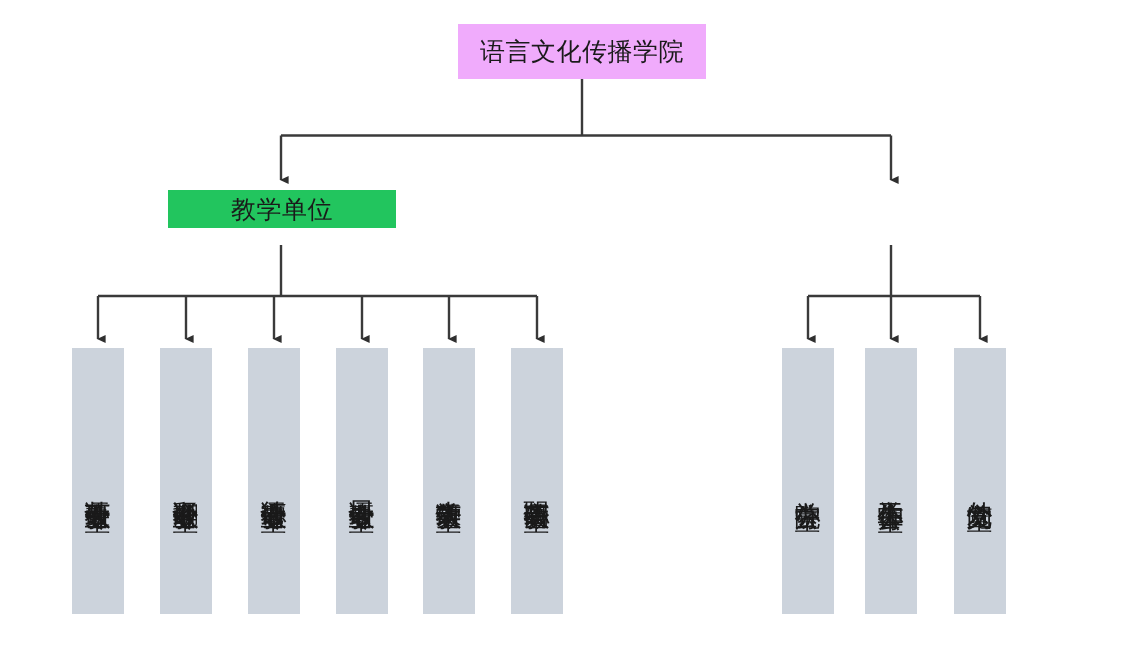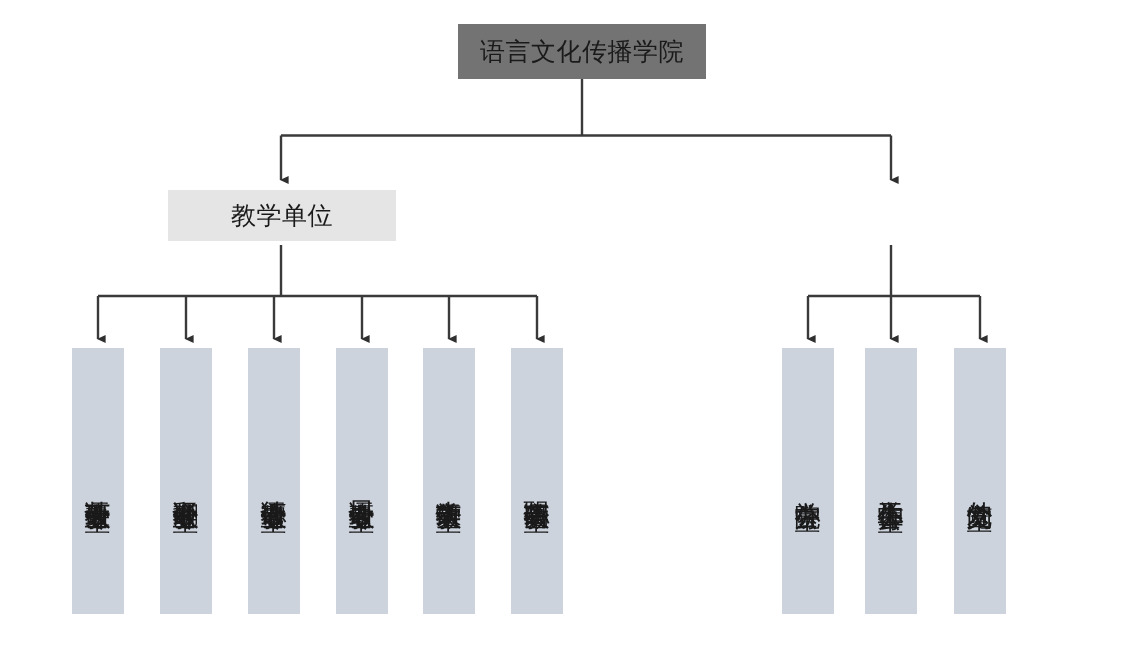--- a/index.html
+++ b/index.html
@@ -34,28 +34,28 @@
     align-items: center;
     justify-content: center;
     color: #1a1a1a;
     text-align: center;
   }
   .node-root {
     left: 458px;
     top: 24px;
     width: 248px;
     height: 55px;
-    background: #737373;
+    background: #f0abfc;
     font-size: 25px;
     letter-spacing: 0.5px;
   }
   .node-level2 {
-    background: #e5e5e5;
+    background: #22c55e;
     font-size: 25px;
-    height: 51px;
+    height: 38px;
     letter-spacing: 0.5px;
     align-items: center;
   }
   .node-level2.left {
     left: 168px;
     top: 190px;
     width: 228px;
   }
   .node-level2.right {
     left: 778px;

